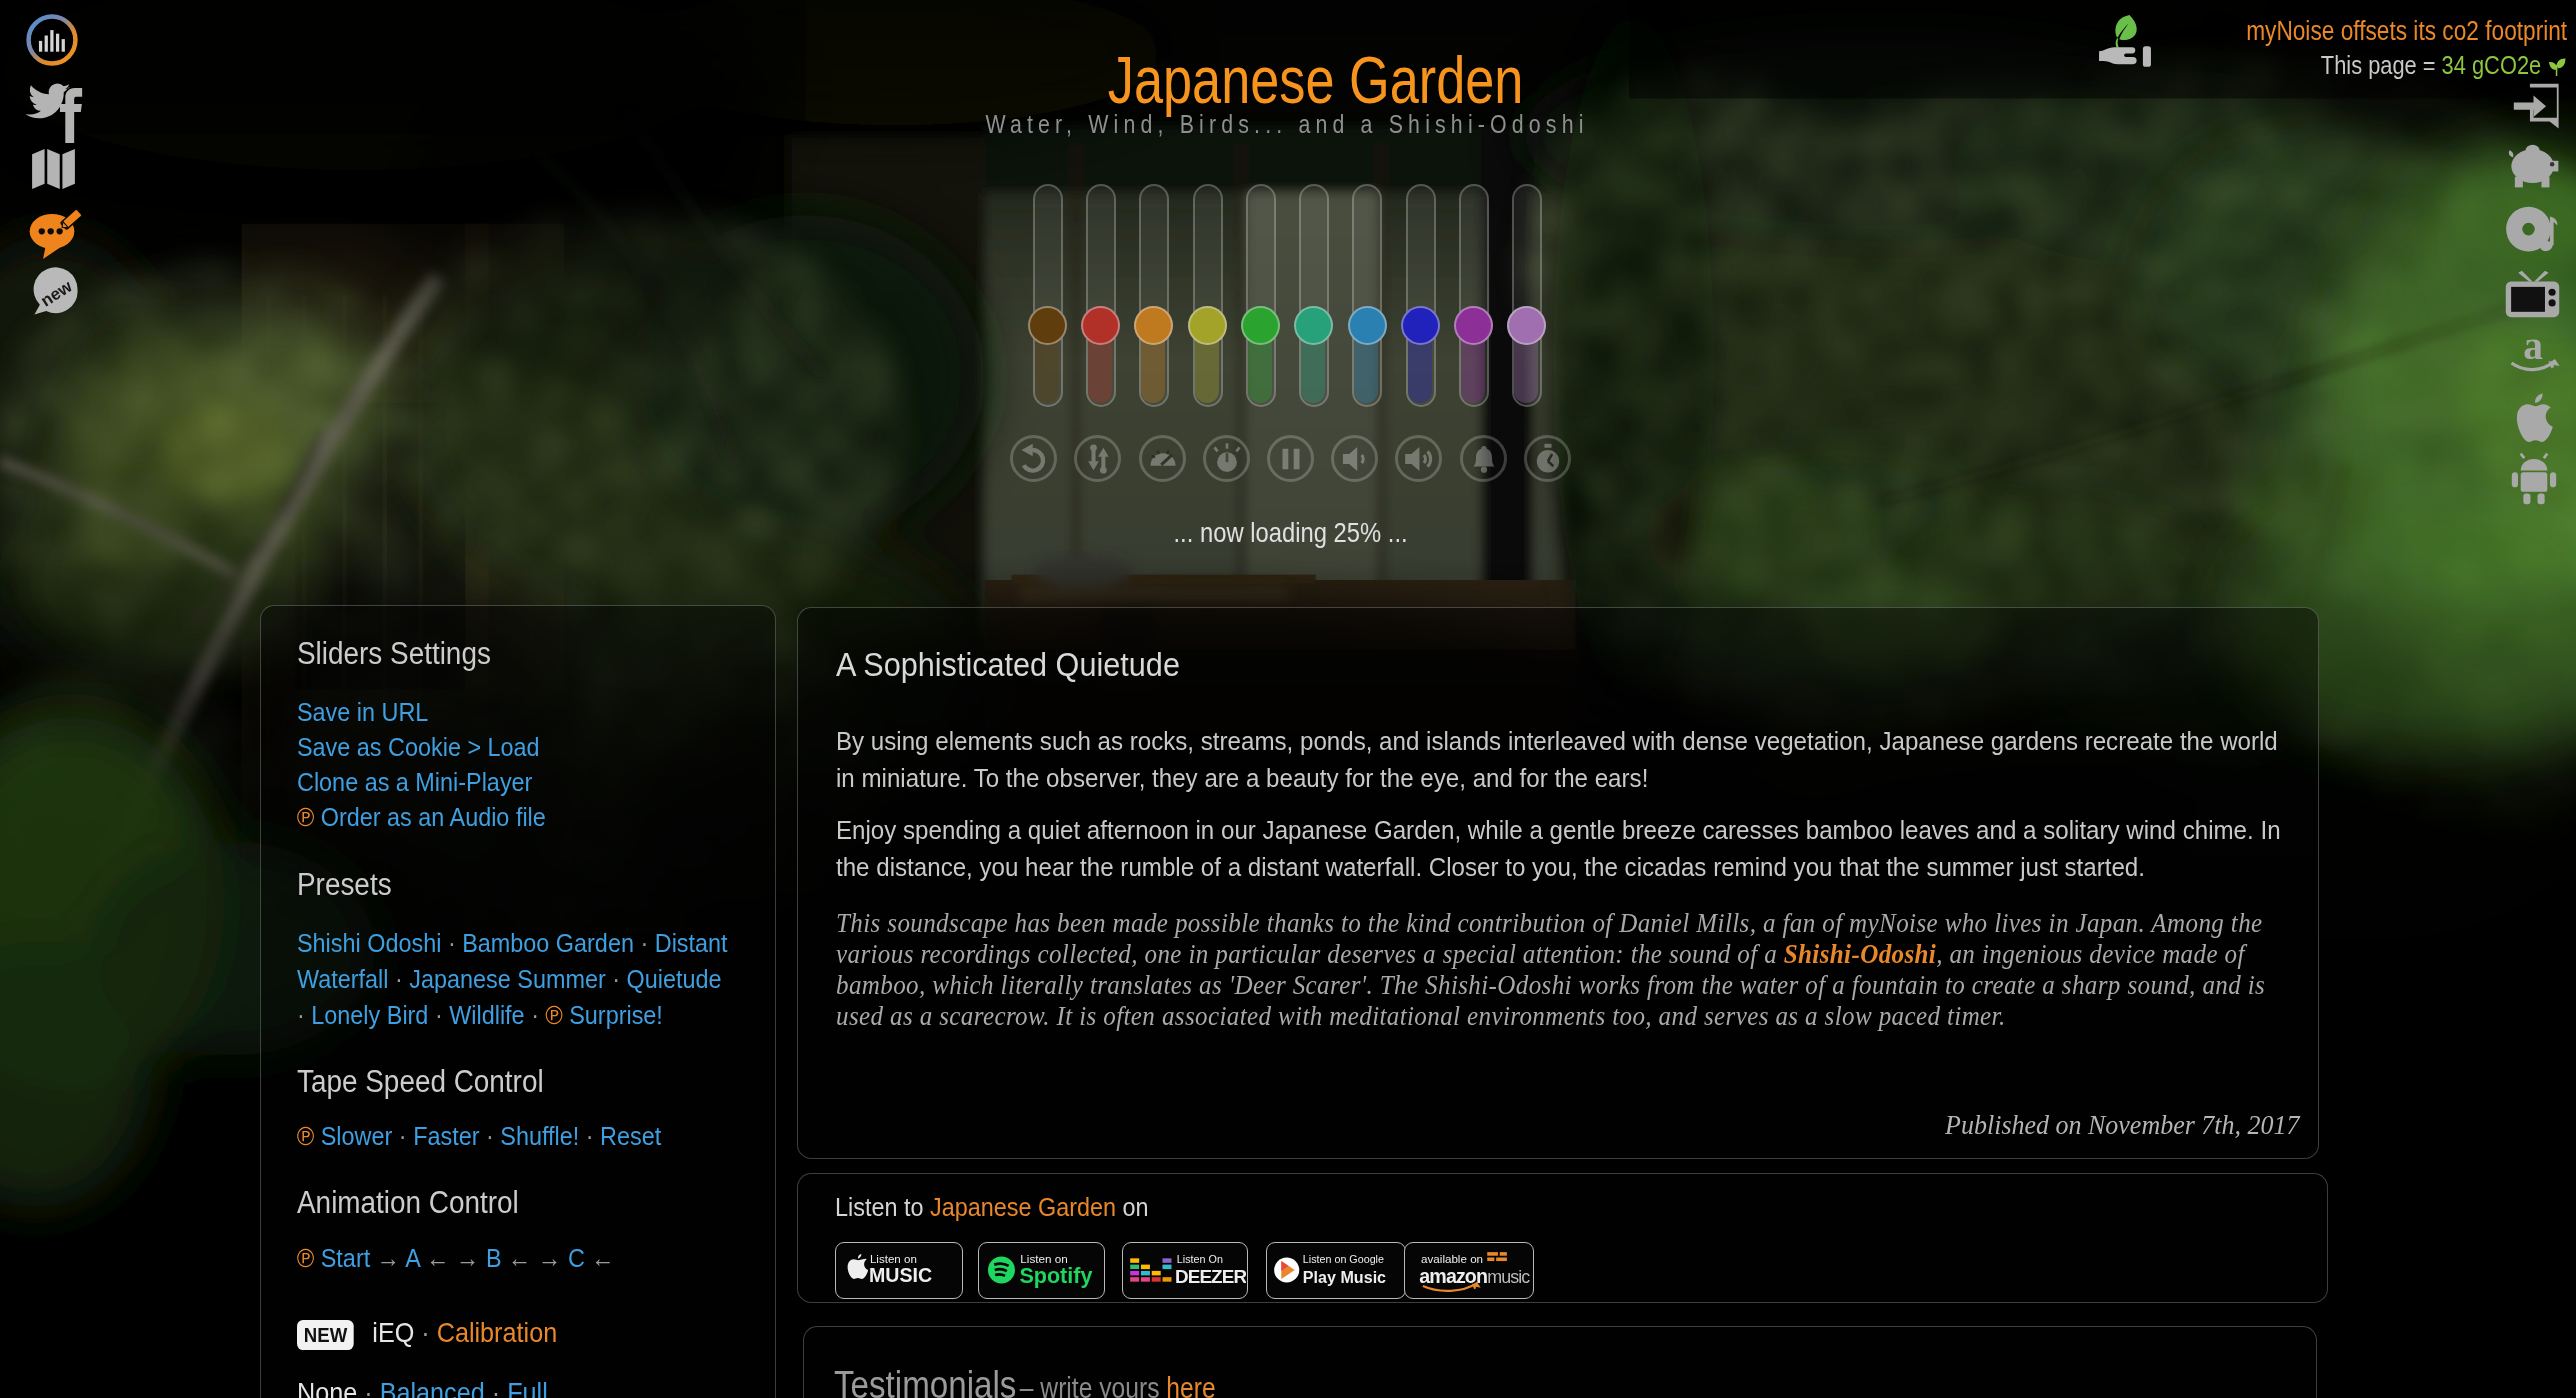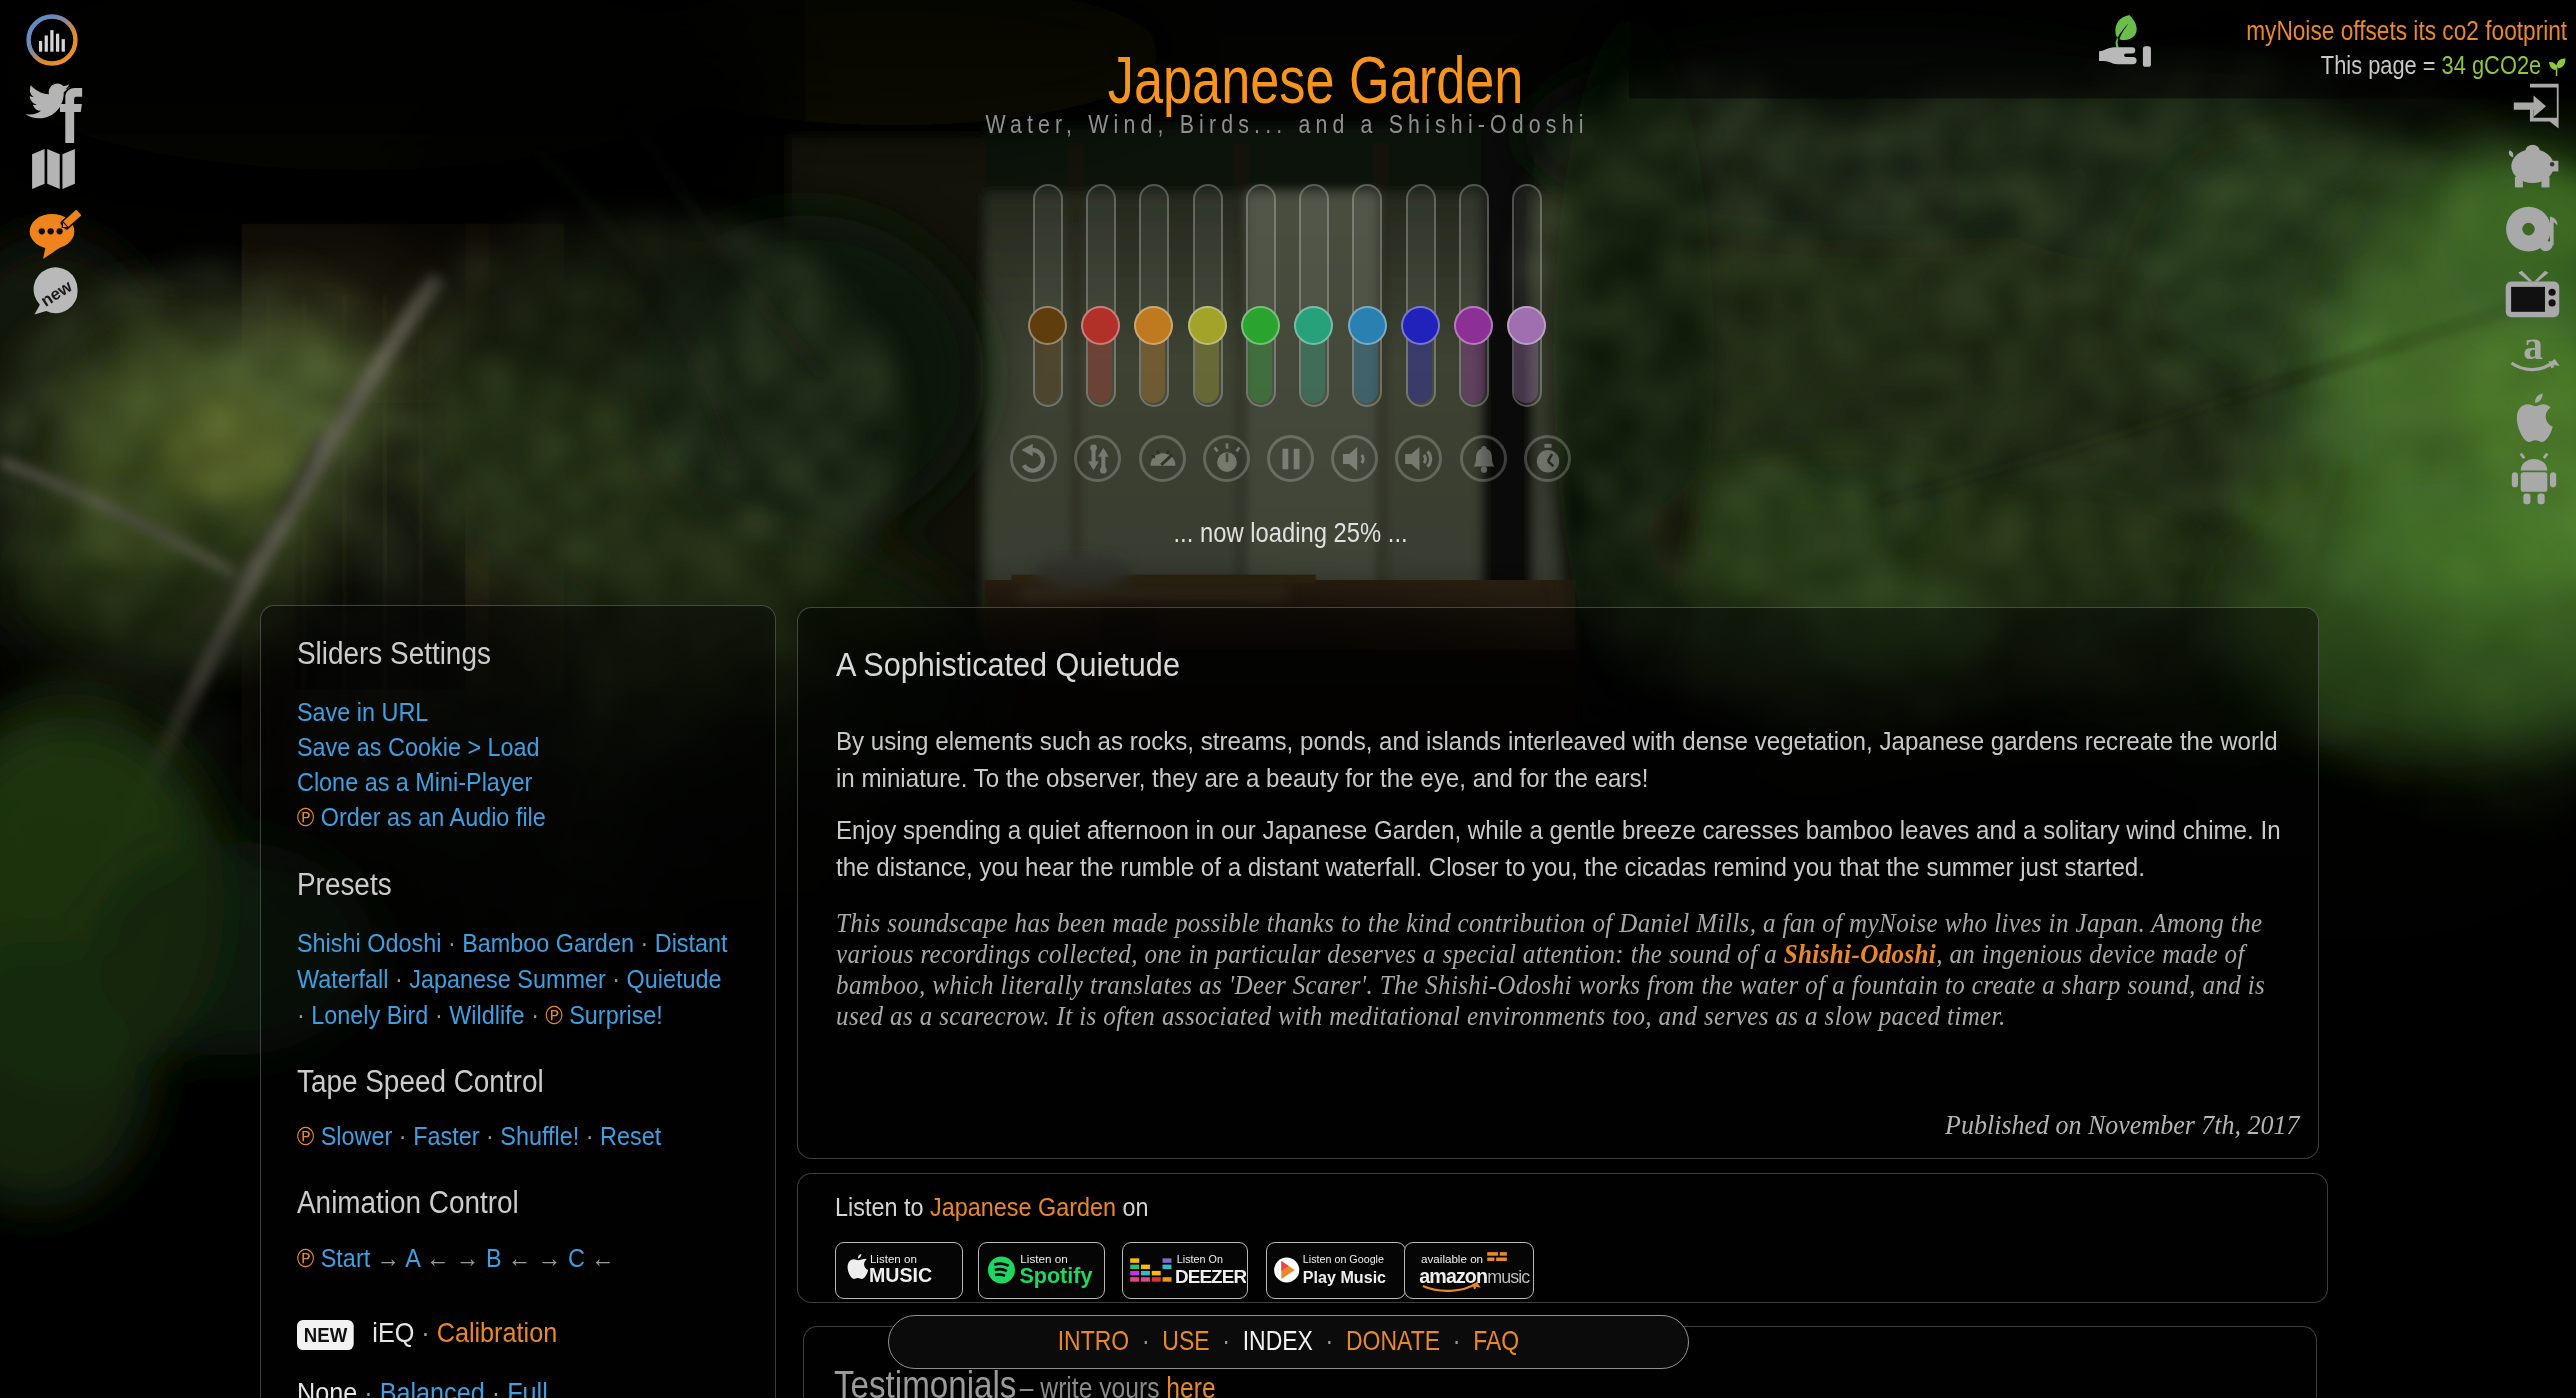--- a/index.html
+++ b/index.html
@@ -578,23 +578,20 @@
             <rect x="92" y="16" width="8" height="4"></rect>
             <rect x="102" y="16" width="12" height="4"></rect>
           </g>
       <text x="16" y="44" font-size="22" font-weight="700" fill="#eee" font-family="Liberation Sans" letter-spacing="-1">amazon</text>
       <text x="92" y="44" font-size="20" fill="#bbb" font-family="Liberation Sans" letter-spacing="-1">music</text>
       <path d="M20 48 c18 8 45 7 60 -3 l2 3 -5 -1 1.5 4" stroke="#e8882a" stroke-width="2.5" fill="none"></path>
     </svg>
   </div>
 </div>
 
-<div id="pill">
-      <div style="transform:scaleX(0.82);transform-origin:399px 0;"><span class="org">INTRO</span>&nbsp; <span class="dot">·</span> &nbsp;<span class="org">USE</span>&nbsp; <span class="dot">·</span> &nbsp;<span style="color:#f2f2f2;">INDEX</span>&nbsp; <span class="dot">·</span> &nbsp;<span class="org">DONATE</span>&nbsp; <span class="dot">·</span> &nbsp;<span class="org">FAQ</span></div>
-    </div>
 
 <div class="abs nw" style="left:834px;top:1363px;transform:scaleX(0.85);transform-origin:0 0;">
   <span style="font-size:39px;color:#9b9b9b;">Testimonials</span>
   <span style="font-size:29px;color:#8a8a8a;"> – write yours </span><span class="org" style="font-size:29px;">here</span>
 </div>
 
 </div>
 
 
 </body></html>

